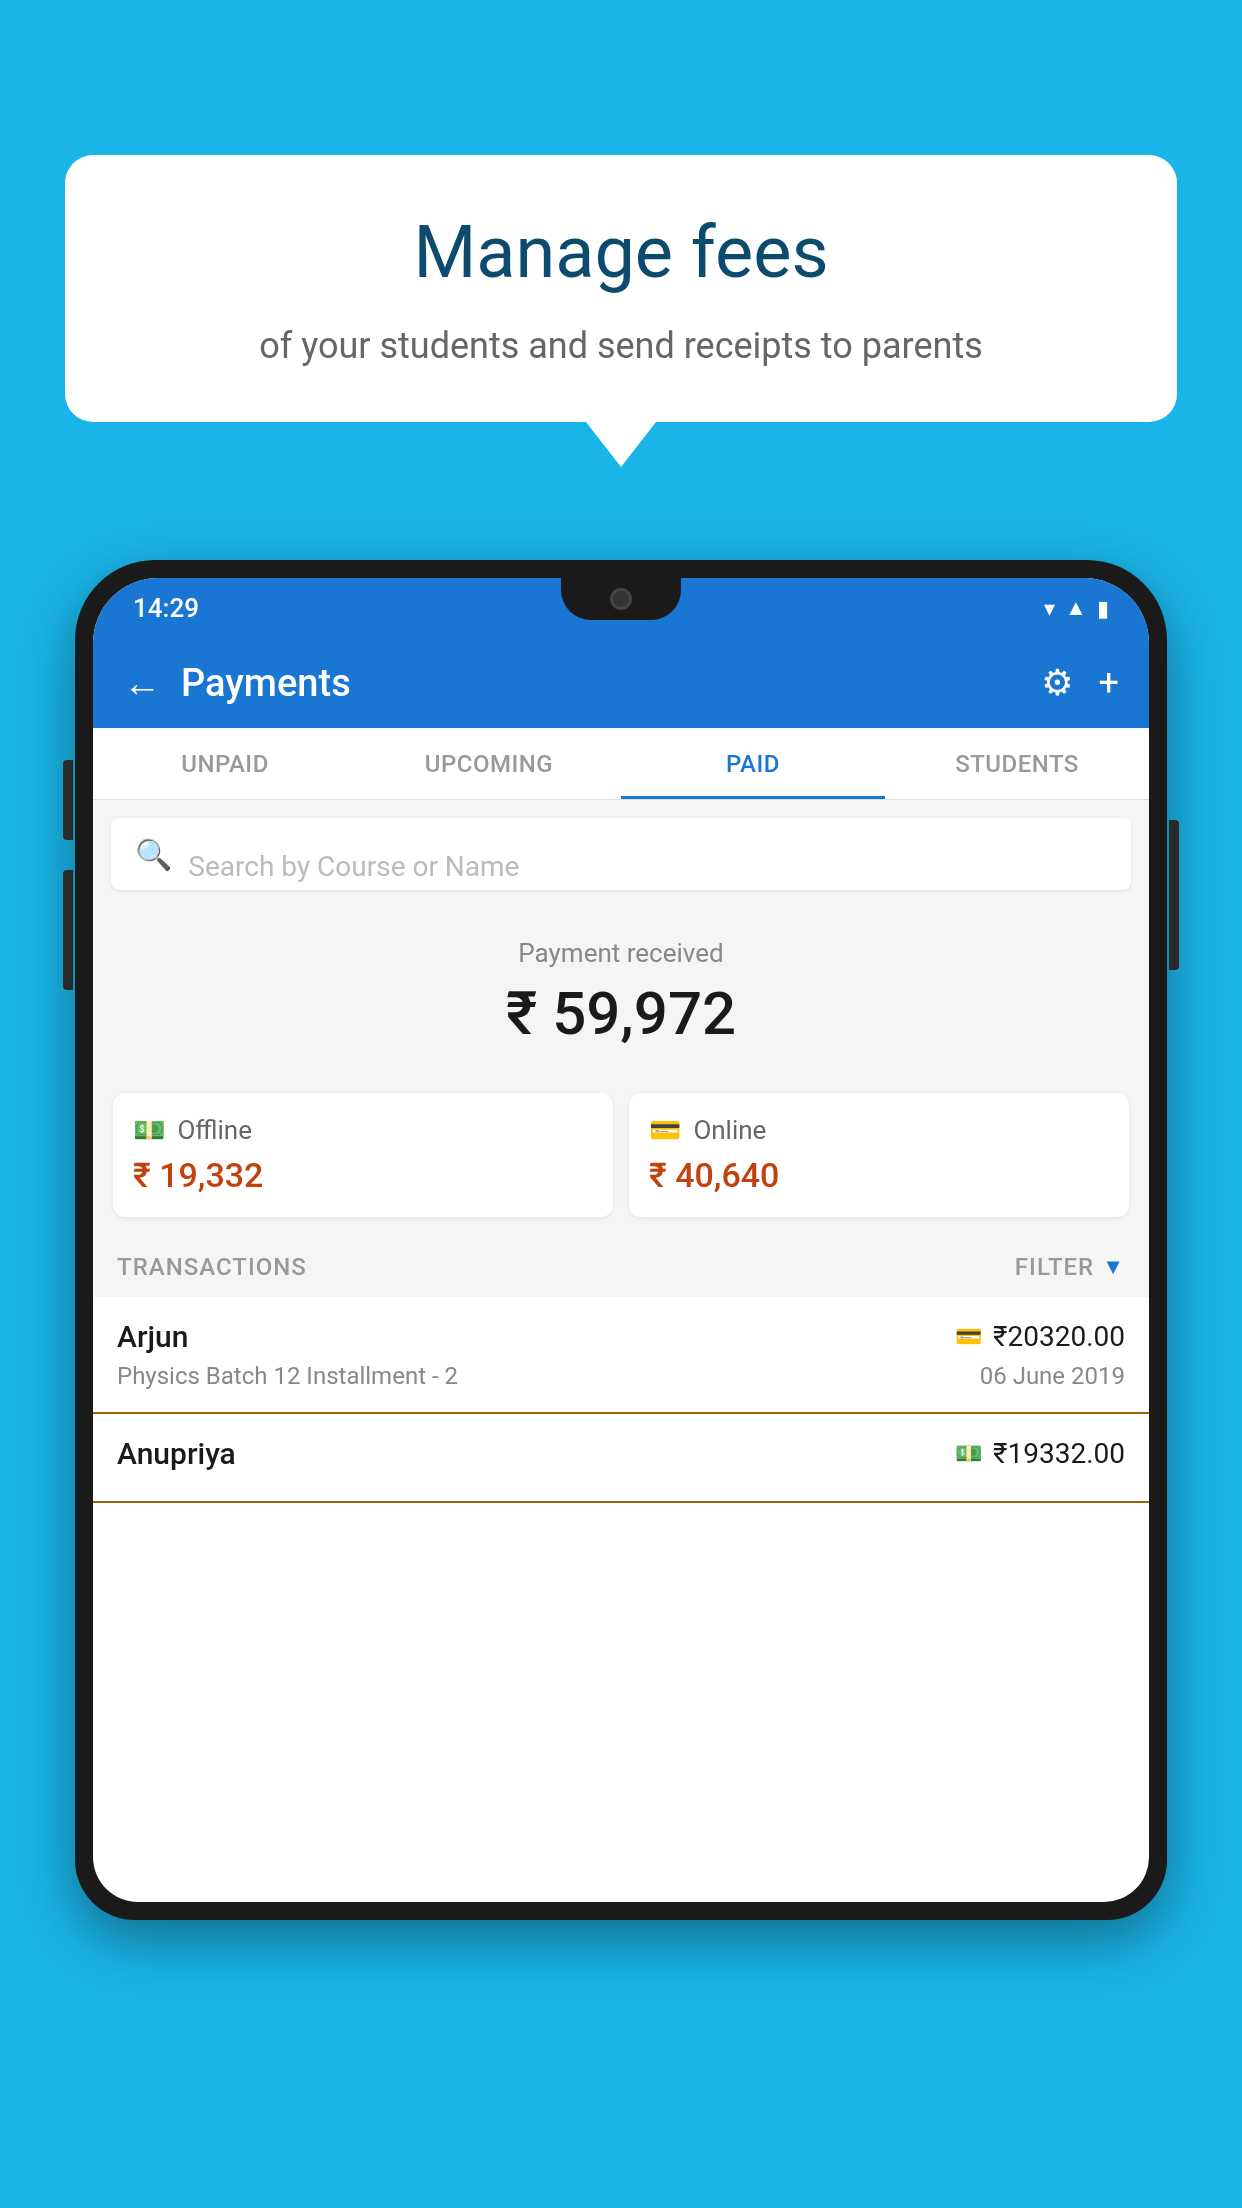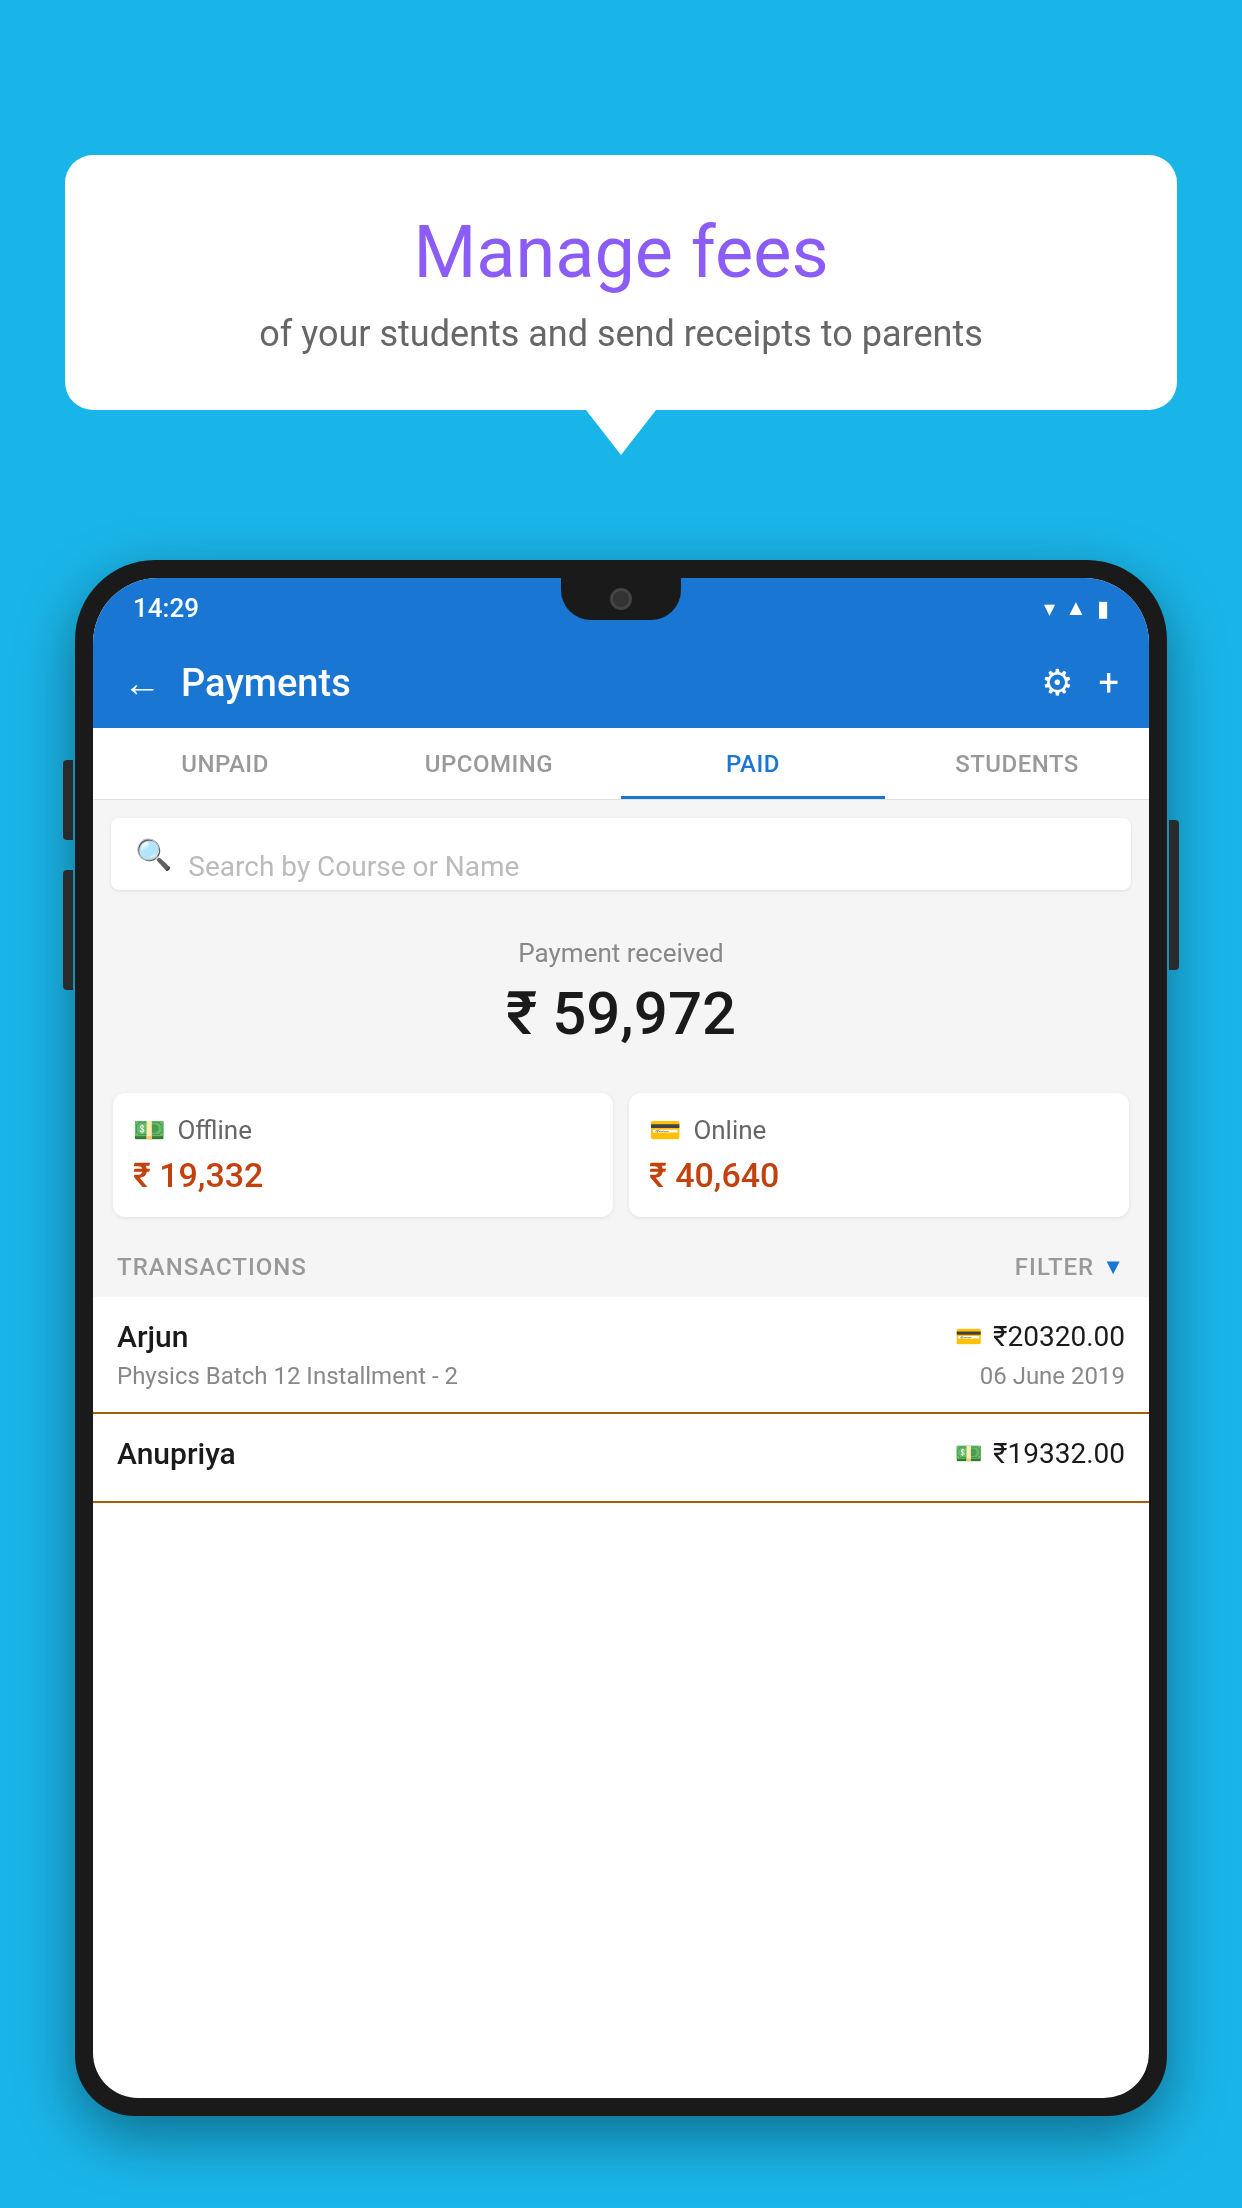--- a/index.html
+++ b/index.html
@@ -26,22 +26,22 @@
       background: white;
       border-radius: 28px;
       padding: 55px 60px 55px 60px;
       text-align: center;
       width: 100%;
       position: relative;
     }
     .speech-bubble-title {
       font-size: 72px;
       font-weight: 400;
-      color: #8b5cf6;
-      margin-bottom: 18px;
+      color: #0c4a6e;
+      margin-bottom: 30px;
     }
     .speech-bubble-subtitle {
       font-size: 36px;
       color: #666;
       font-weight: 400;
     }
     .speech-bubble-arrow {
       width: 0;
       height: 0;
       border-left: 35px solid transparent;
@@ -56,21 +56,21 @@
       top: 560px;
       left: 75px;
       right: 75px;
       bottom: 0;
     }
     .phone-outer {
       background: #1a1a1a;
       border-radius: 80px 80px 60px 60px;
       padding: 18px;
       width: 100%;
-      height: 1556px;
+      height: 1360px;
       position: relative;
       box-shadow: 0 20px 60px rgba(0,0,0,0.4);
     }
     .phone-inner {
       background: white;
       border-radius: 65px 65px 45px 45px;
       overflow: hidden;
       height: 100%;
       position: relative;
     }

